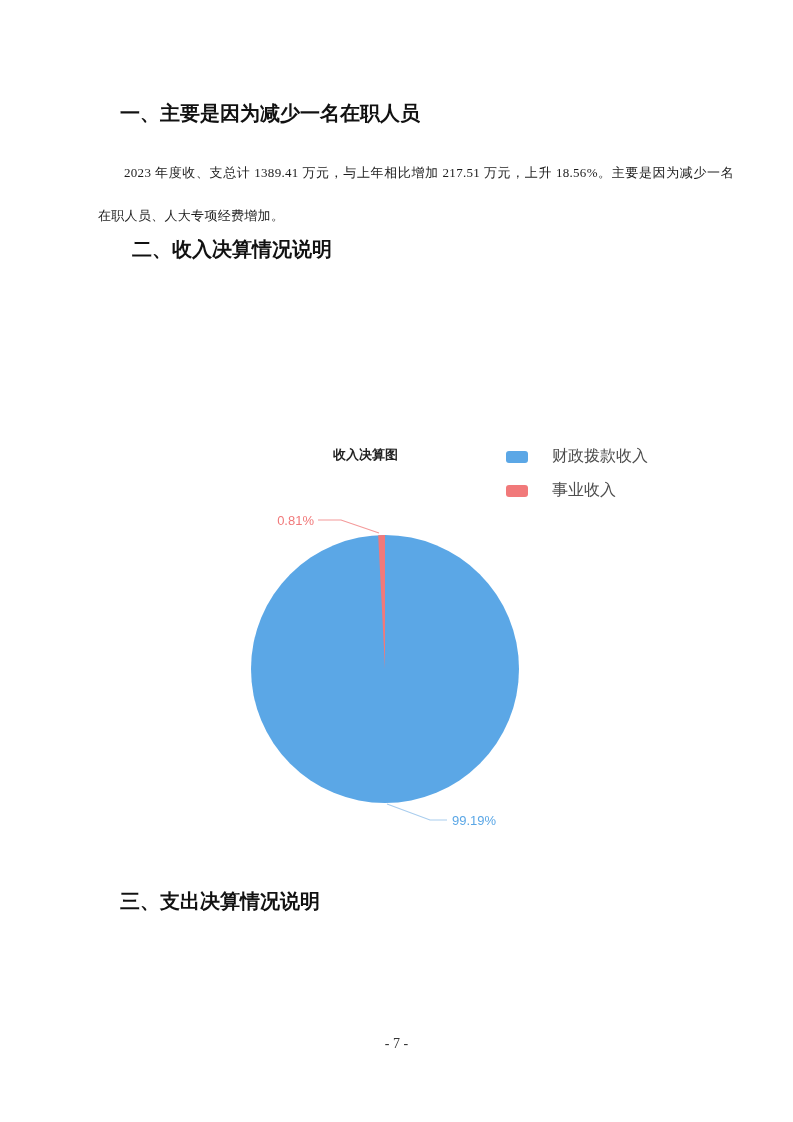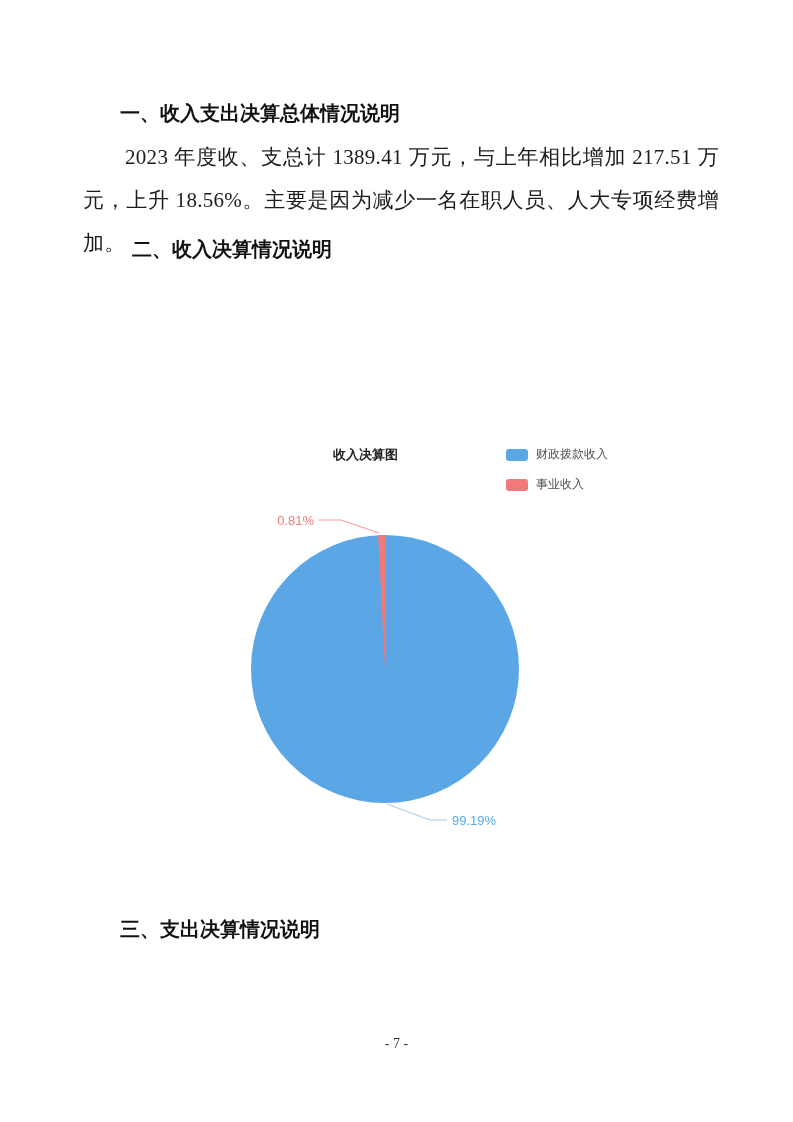--- a/index.html
+++ b/index.html
@@ -7,53 +7,53 @@
     position:relative; width:793px; height:1122px; background:#ffffff;
     font-family:"Liberation Serif","DejaVu Serif",serif; color:#1c1c1c;
     overflow:hidden;
   }
   .heading {
     position:absolute; left:120px; margin:0;
     font-family:"Liberation Sans","DejaVu Sans",sans-serif;
     font-weight:bold; font-size:20px; line-height:26px; color:#111;
   }
   .body-para {
-    position:absolute; left:83px; width:636px; margin:0;
-    font-size:21px; line-height:43px; text-align:justify;
+    position:absolute; left:83px; width:636px; margin:15px;
+    font-size:13px; line-height:43px; text-align:justify;
     text-indent:2em; letter-spacing:0.3px;
   }
   .chart-title {
     position:absolute; left:333px; top:446px;
     font-family:"Liberation Sans","DejaVu Sans",sans-serif;
     font-weight:bold; font-size:13px; color:#222;
   }
   .legend {
     position:absolute; left:506px; top:446px;
     display:flex; flex-direction:column; gap:13px;
   }
   .legend-row { display:flex; align-items:center; }
   .legend-label {
-    margin-left:8px;
+    margin-left:24px;
     font-family:"Liberation Sans","DejaVu Sans",sans-serif;
-    font-size:12px; color:#4d4d4d;
+    font-size:16px; color:#4d4d4d;
   }
   .pie-svg { position:absolute; left:83px; top:440px; }
   .pct-label { font-family:"Liberation Sans","DejaVu Sans",sans-serif; font-size:13px; }
   .page-number {
     position:absolute; left:0; top:1036px; width:793px; margin:0;
     text-align:center; font-size:14px; color:#333;
     font-family:"Liberation Serif","DejaVu Serif",serif;
   }
 </style>
 </head>
 <body>
 
 <div class="page">
 
-  <h2 class="heading" style="top:100px;">一、收入支出决算总体情况说明</h2>
+  <h2 class="heading" style="top:100px;">一、主要是因为减少一名在职人员</h2>
 
   <p class="body-para" style="top:136px;">2023 年度收、支总计 1389.41 万元，与上年相比增加 217.51 万元，上升 18.56%。主要是因为减少一名在职人员、人大专项经费增加。</p>
 
   <h2 class="heading" style="top:236px;margin-left:12px;">二、收入决算情况说明</h2>
 
 
   <div>
 
     <div class="chart-title">收入决算图</div>
 
@@ -79,18 +79,18 @@
       <path d="M 302 229 L 295.17 95.17 A 134 134 0 0 1 302 95 Z" fill="#f1797a"></path>
 
       <polyline points="235,80 258,80 296,93" fill="none" stroke="#f49a9a" stroke-width="1.2"></polyline>
       <text class="pct-label" x="231" y="85" text-anchor="end" fill="#f1797a">0.81%</text>
 
       <polyline points="304,364 347,380 364,380" fill="none" stroke="#a9cdee" stroke-width="1.2"></polyline>
       <text class="pct-label" x="369" y="385" text-anchor="start" fill="#5ba7e6">99.19%</text>
     </svg>
   </div>
 
-  <h2 class="heading" style="top:916px;">三、支出决算情况说明</h2>
+  <h2 class="heading" style="top:888px;">三、支出决算情况说明</h2>
 
 
   <p class="page-number">- 7 -</p>
 
 </div>
 
 </body></html>

